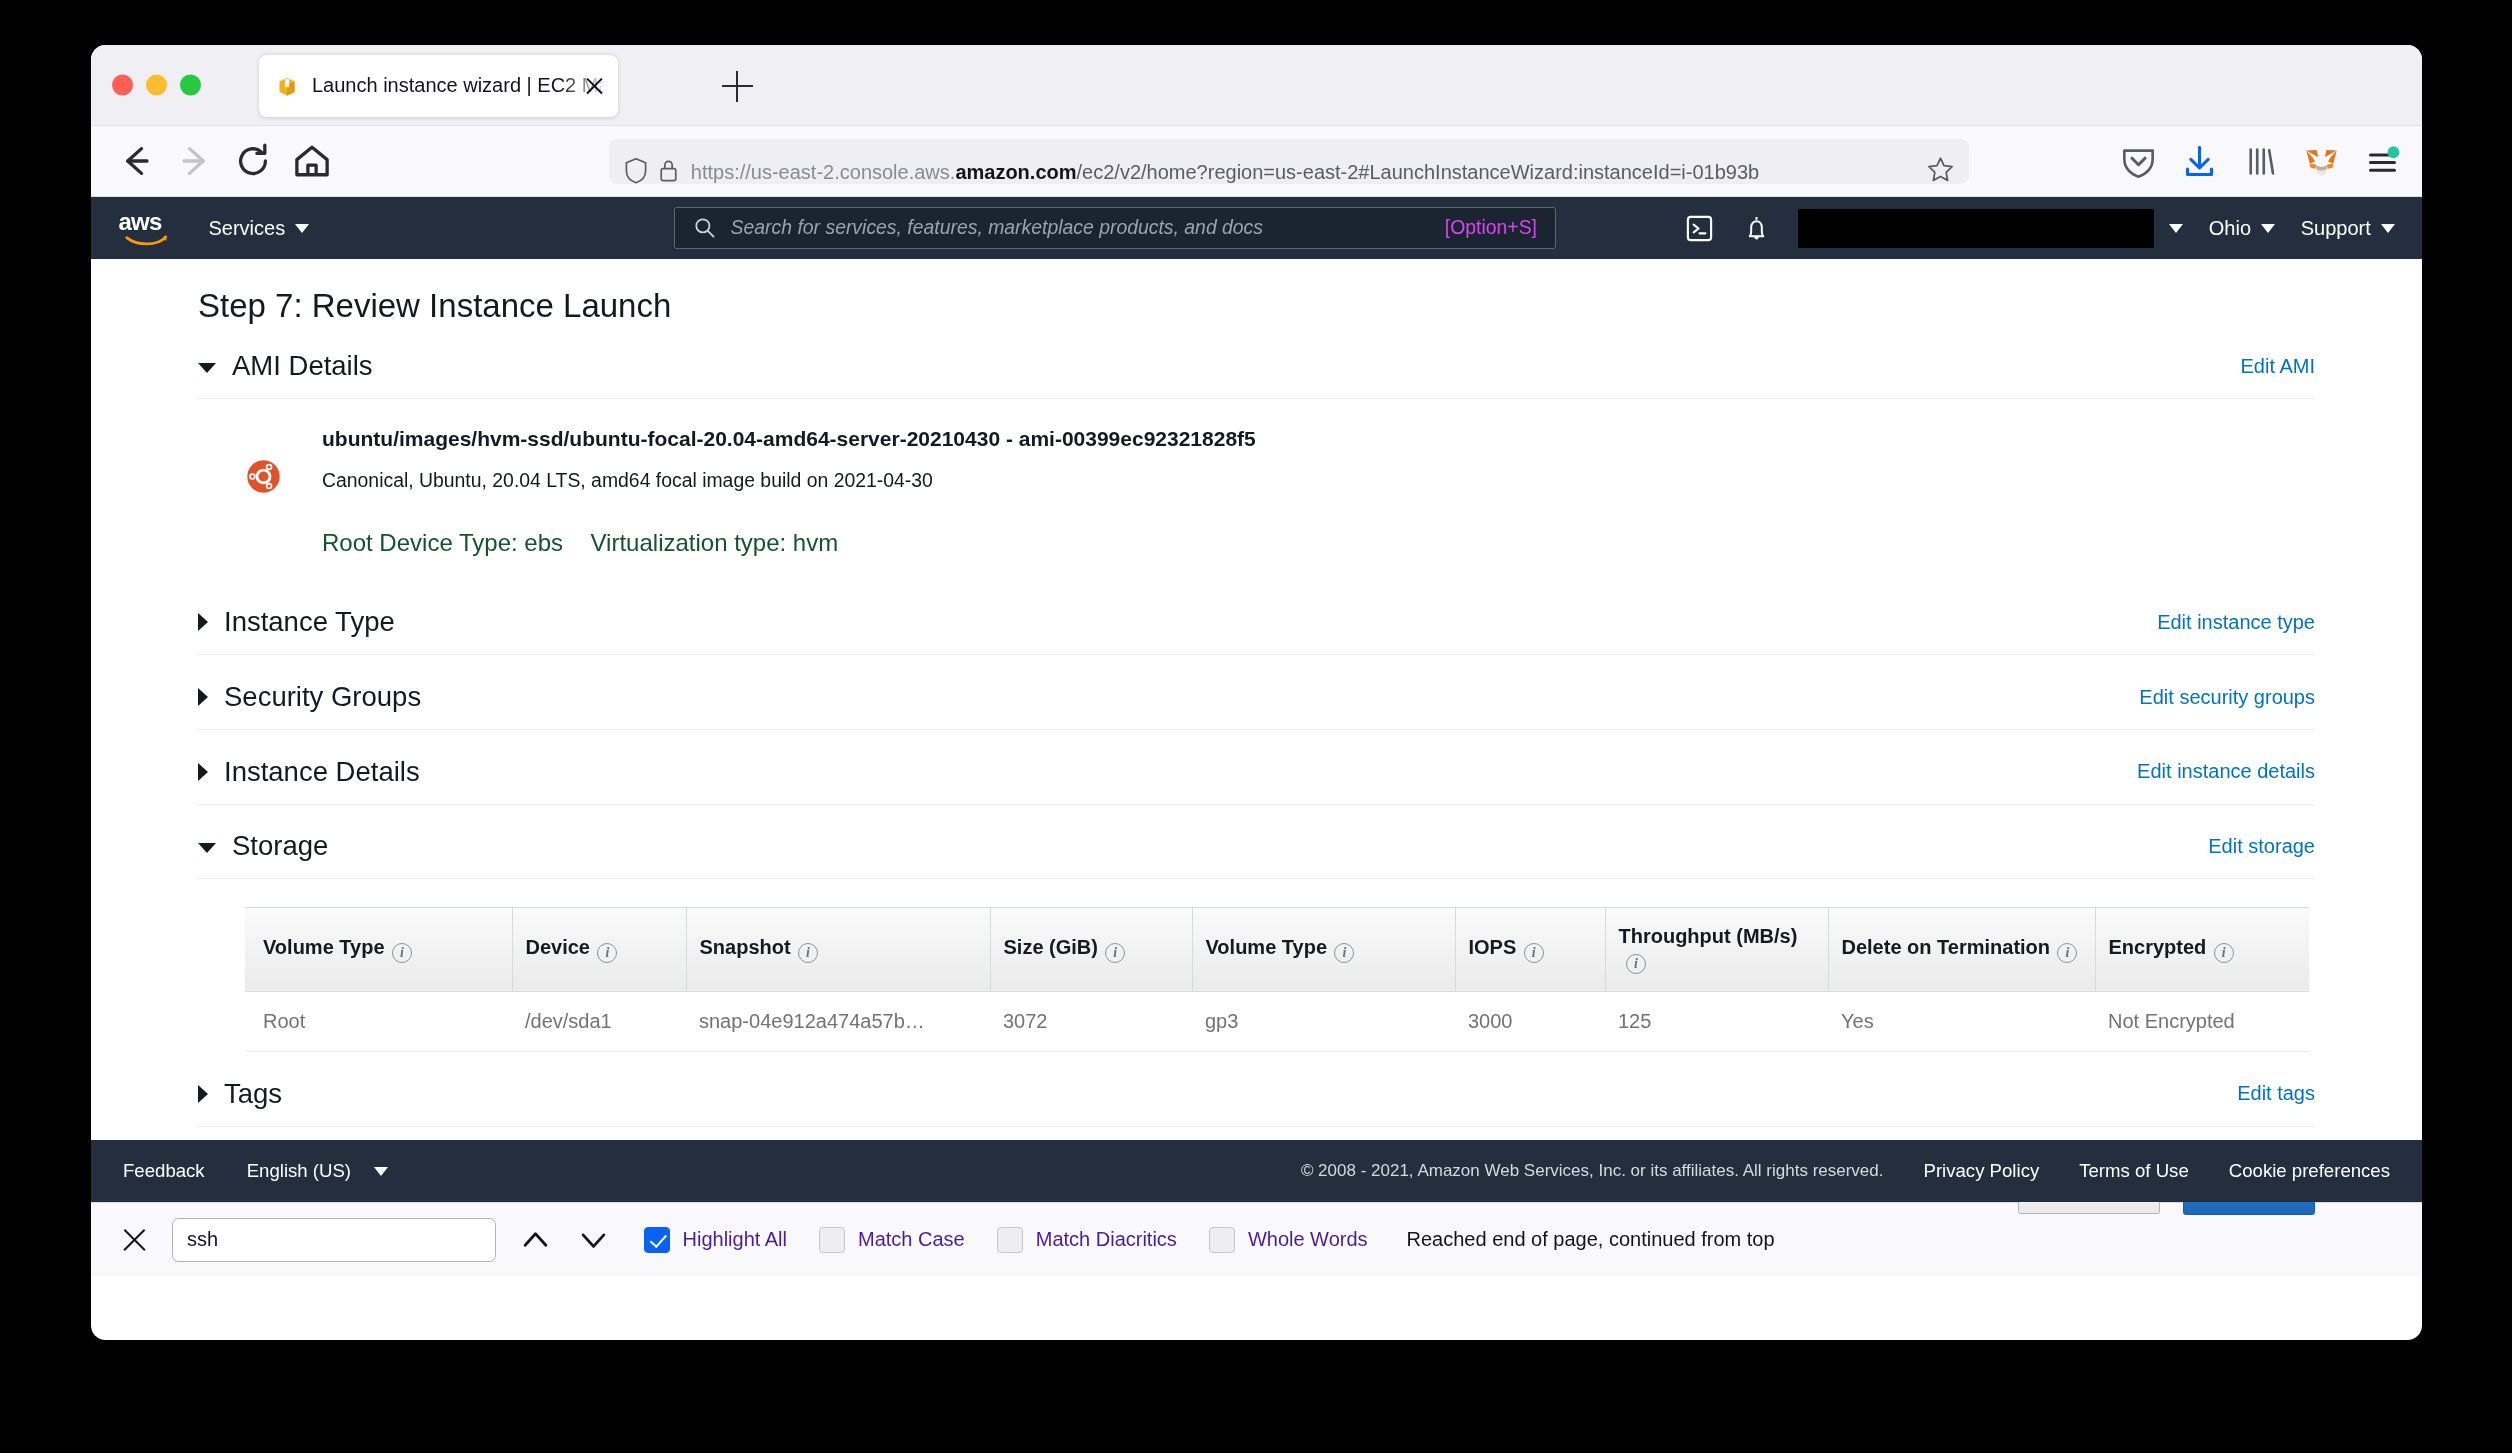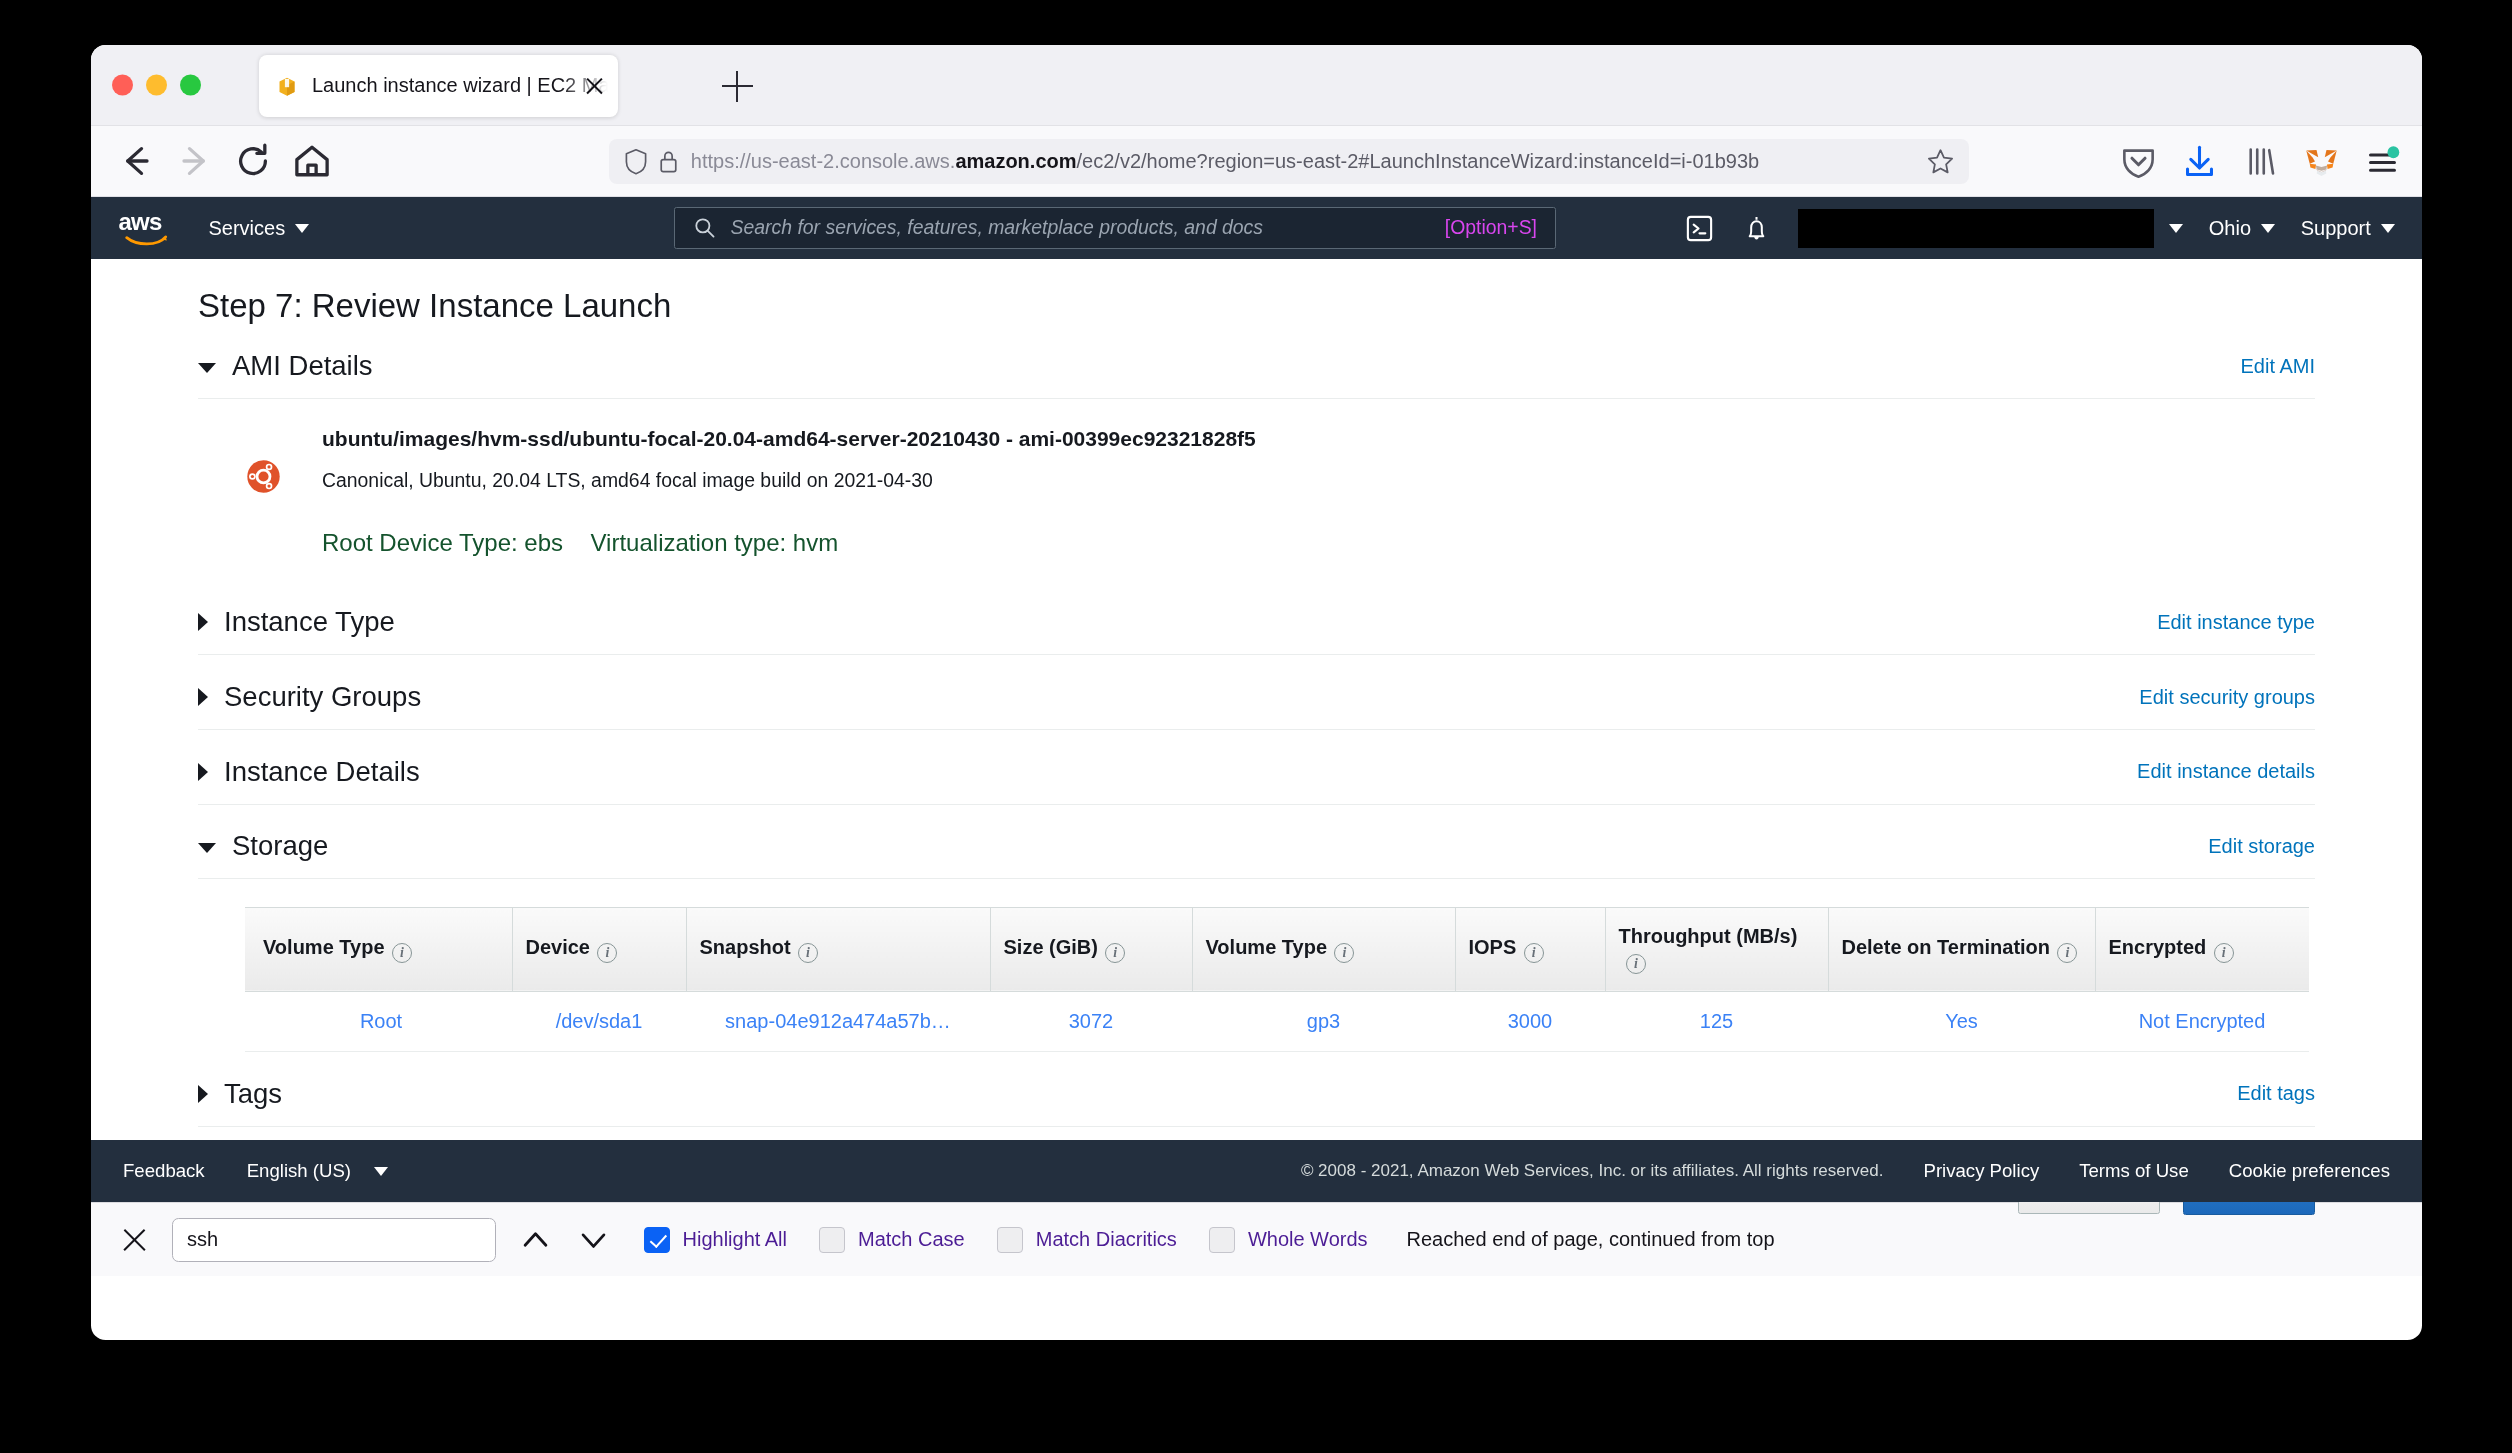--- a/index.html
+++ b/index.html
@@ -116,21 +116,21 @@
 
   #urlbar {
     position: absolute;
     left: 518px;
     top: 13px;
     width: 1360px;
     height: 45px;
     background: #efeff3;
     border-radius: 8px;
     display: flex;
-    align-items: center;
+    align-items: flex-end;
     padding: 0 11.3px;
   }
   #urlbar .icon-slot { width: 32px; flex: 0 0 32px; display: flex; justify-content: center; }
   #url-text {
     flex: 1 1 auto;
     font-size: 20px;
     color: #8a8a96;
     white-space: nowrap;
     overflow: hidden;
     margin-left: 6.5px;
@@ -310,24 +310,23 @@
     color: #16191f;
     padding: 14.6px 13px;
     height: 84px;
   }
   #storage-table th:first-child { border-left: none; padding-left: 18px; }
   #storage-table th .hd {
     display: inline;
   }
   #storage-table td {
     font-size: 20px;
-    color: #3b82f6;
+    color: #737373;
     padding: 18px 13px;
     border-bottom: 0.8px solid #eaeded;
-    text-align: center;
   }
   #storage-table td:first-child { padding-left: 18px; }
   .info-i {
     display: inline-block;
     width: 20px; height: 20px;
     border: 1.3px solid #879596;
     border-radius: 50%;
     color: #687078;
     font-size: 13.8px;
     font-style: italic;

